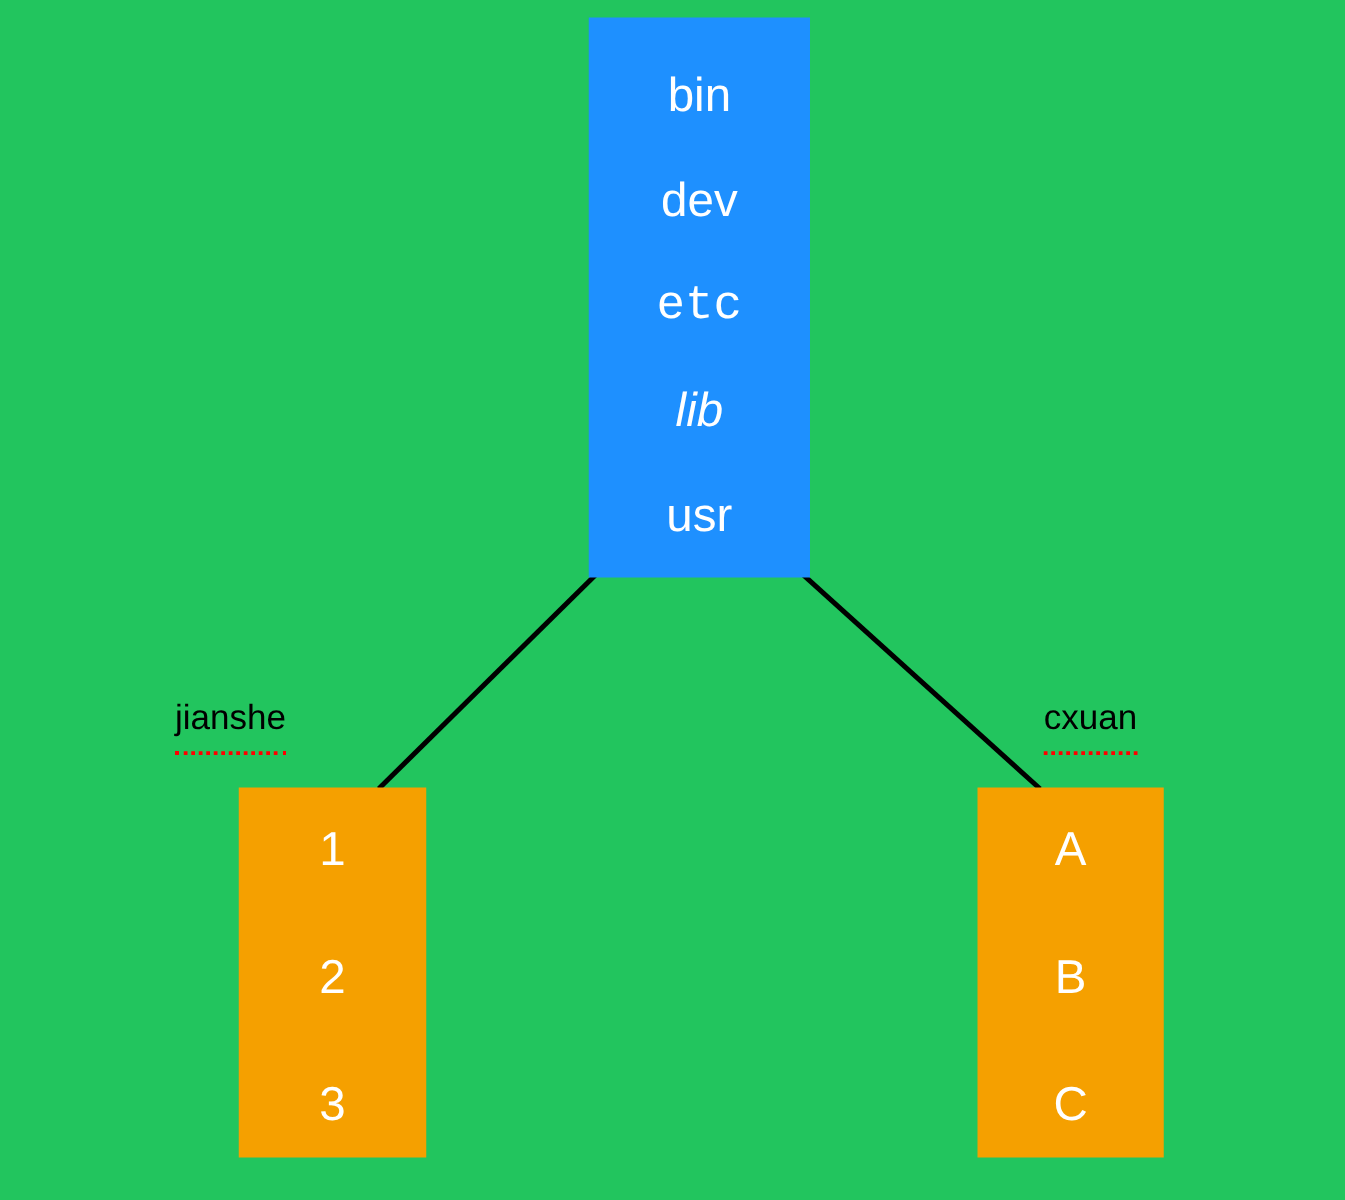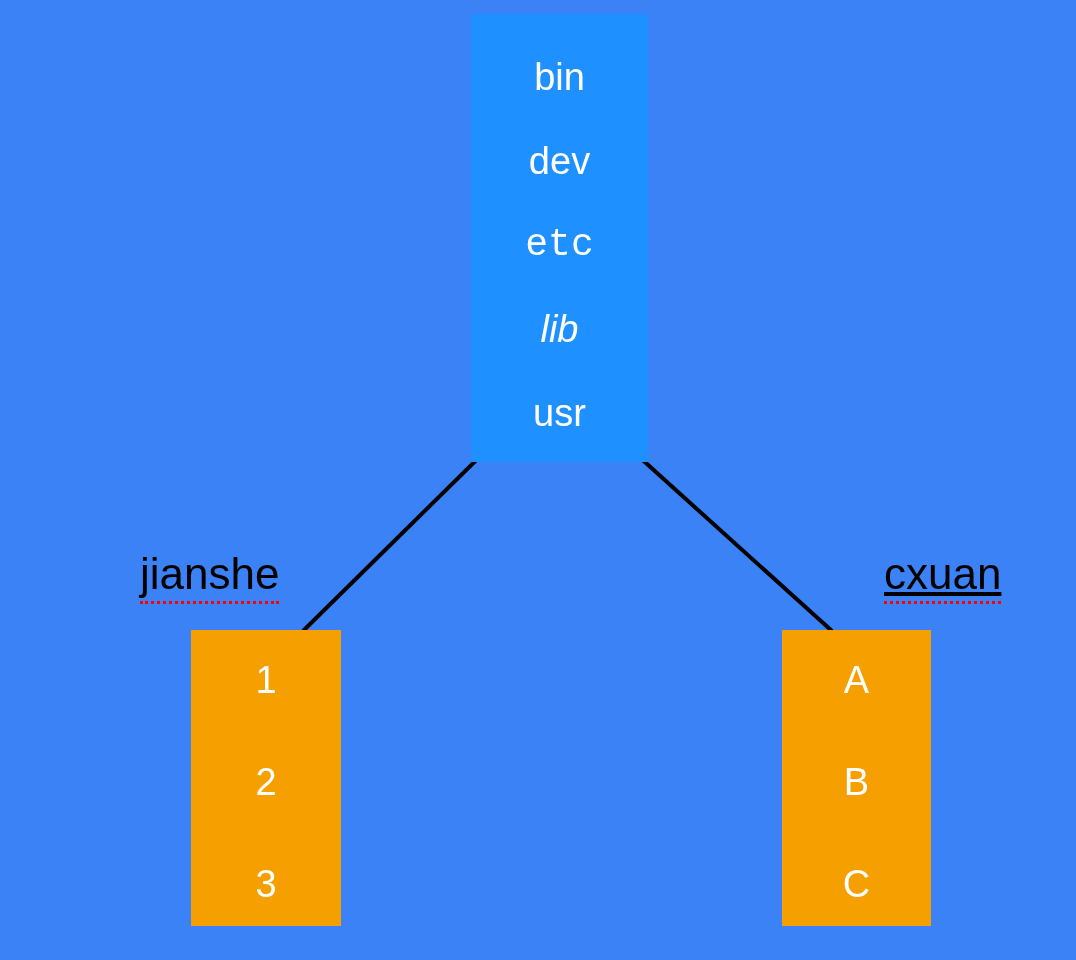--- a/index.html
+++ b/index.html
@@ -74,41 +74,40 @@
     line-height: 44px;
     height: 44px;
     margin-bottom: 58px;
     text-align: center;
     white-space: nowrap;
   }
 
   
   .node-label {
     position: absolute;
-    font-size: 44px;
+    font-size: 28px;
     line-height: 52px;
     color: #000000;
     white-space: nowrap;
     border-bottom: 3px dotted #FF0000;
     padding-bottom: 1px;
   }
   #label-jianshe {
     left: 140px;
     top: 548px;
   }
   #label-cxuan {
-    left: 884px;
+    left: 835px;
     top: 548px;
-    text-decoration: underline;
   }
 </style>
 </head>
 <body>
 
-<div id="canvas" style="background: #3b82f6;">
+<div id="canvas" style="background: #22c55e;">
 
   <svg id="edges" viewBox="0 0 1076 960" width="1076" height="960" xmlns="http://www.w3.org/2000/svg">
     <line x1="520" y1="417" x2="303" y2="631" stroke="#000000" stroke-width="4" stroke-linecap="butt"></line>
     <line x1="595" y1="417" x2="832" y2="631" stroke="#000000" stroke-width="4" stroke-linecap="butt"></line>
   </svg>
 
   <div id="root-box" class="node-box" style="background: rgb(30, 144, 255);">
     <div class="entry" style="color: rgb(255, 255, 255);">bin</div>
     <div class="entry" style="color: rgb(255, 255, 255);">dev</div>
     <div class="entry" style="color: rgb(255, 255, 255); font-family: Liberation Mono, monospace;">etc</div>

